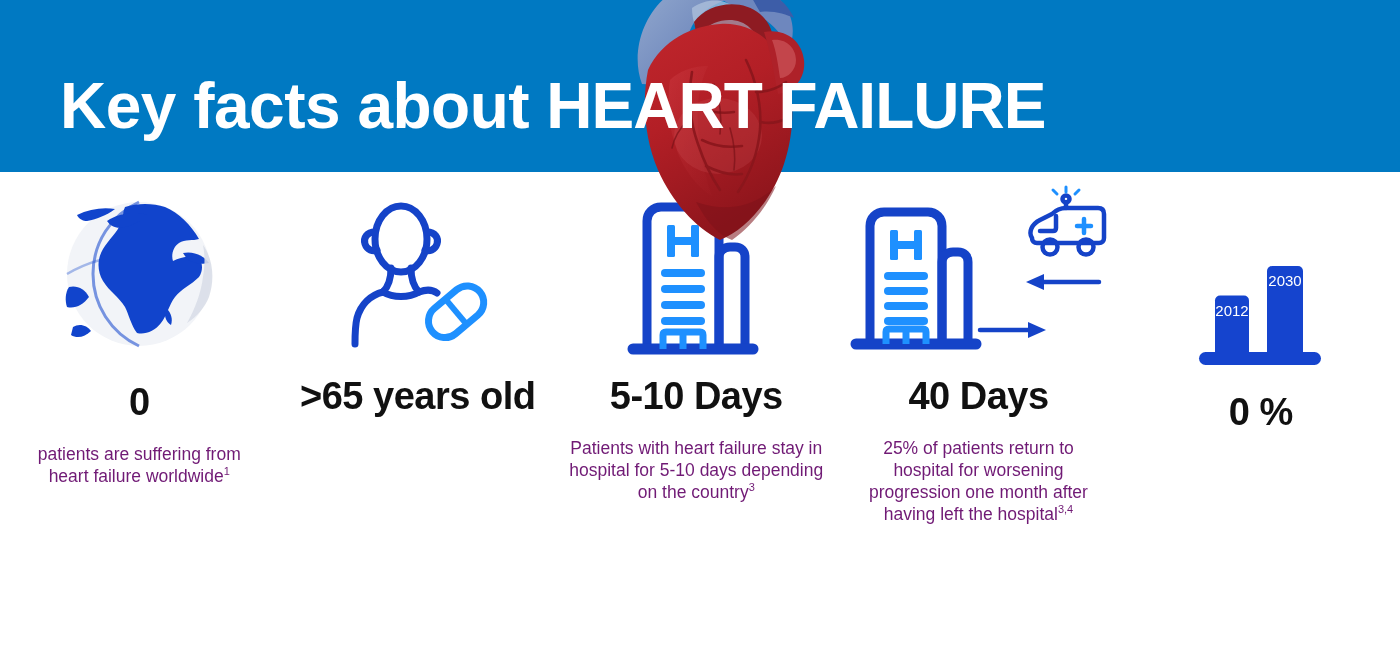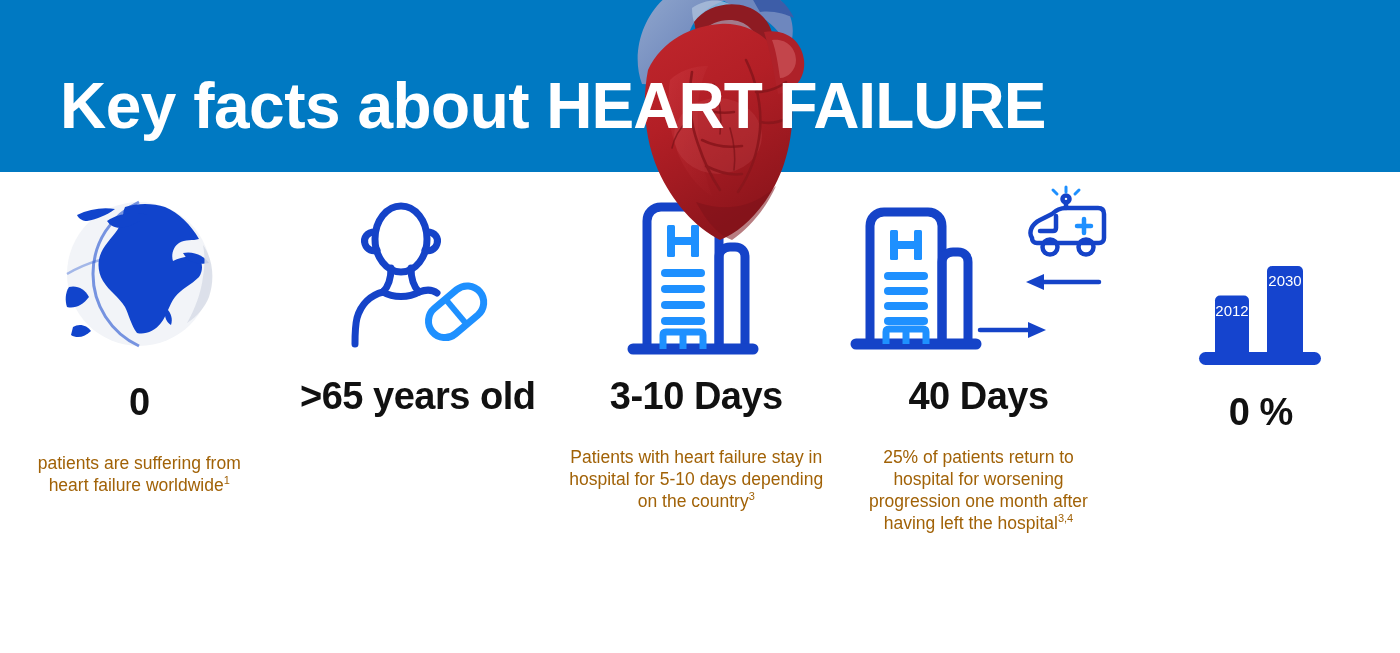--- a/index.html
+++ b/index.html
@@ -92,24 +92,24 @@
     font-weight: bold;
     color: #111111;
     letter-spacing: -0.5px;
     text-align: center;
     margin-top: 2px;
     line-height: 44px;
     white-space: nowrap;
   }
   .stat-desc {
     font-size: 17.5px;
-    color: #a16207;
+    color: #701a75;
     text-align: center;
     line-height: 22px;
-    margin-top: 28px;
+    margin-top: 19px;
     max-width: 252px;
   }
   .stat-desc sup {
     font-size: 11px;
     vertical-align: super;
     line-height: 0;
   }
 
   
   .col-1 .stat-desc { max-width: 228px; }
@@ -285,21 +285,21 @@
             <rect x="40" y="112" width="44" height="8" rx="4"></rect>
             <rect x="40" y="128" width="44" height="8" rx="4"></rect>
           </g>
 
           <g fill="none" stroke="#1E90FF" stroke-width="7">
             <path d="M42 160 V146 C42 144 43 143 45 143 H79 C81 143 82 144 82 146 V160"></path>
             <line x1="62" y1="146" x2="62" y2="160"></line>
           </g>
         </svg>
       </div>
-      <div class="stat-number">3-10 Days</div>
+      <div class="stat-number">5-10 Days</div>
       <div class="stat-desc"><span>Patients with heart failure stay in hospital for 5-10 days depending on the country</span><sup>3</sup></div>
     </div>
 
     <div class="col col-4">
       <div class="icon-box">
         <svg width="270" height="180" viewBox="0 0 270 180" xmlns="http://www.w3.org/2000/svg">
 
           <g transform="translate(0,10)">
             <path d="M26 150 V32 C26 24 32 18 40 18 H84 C92 18 98 24 98 32 V150" fill="none" stroke="#1543C8" stroke-width="9" stroke-linejoin="round"></path>
             <path d="M98 150 V68 C98 62 103 58 109 58 H114 C120 58 124 62 124 68 V150" fill="none" stroke="#1543C8" stroke-width="9" stroke-linejoin="round"></path>

